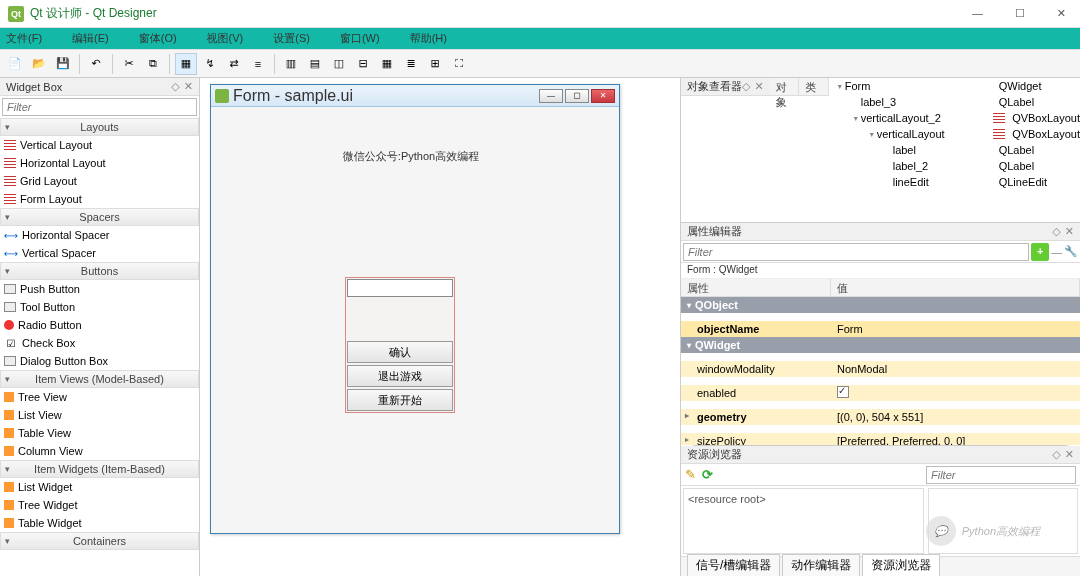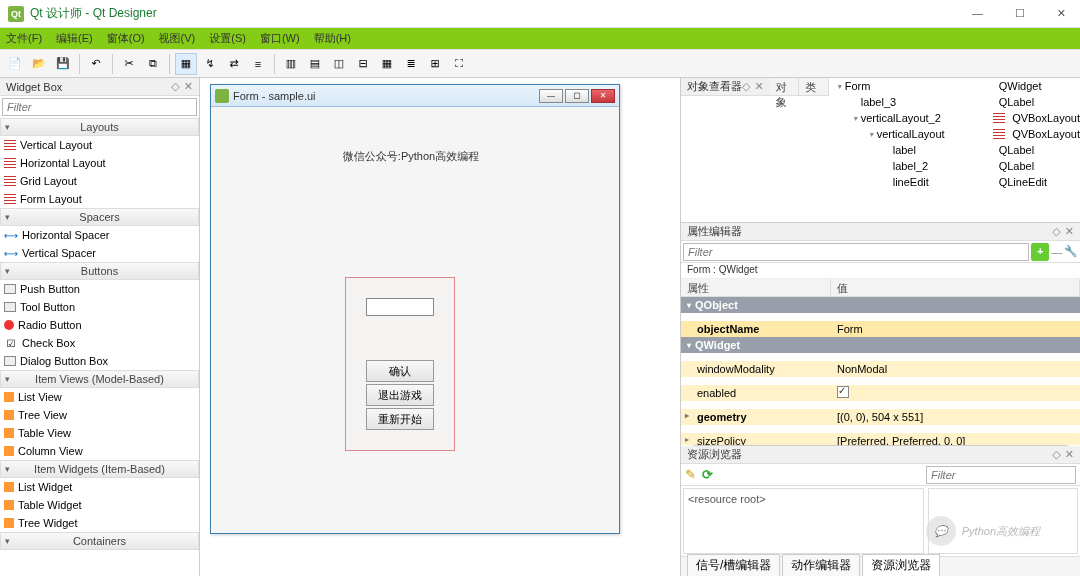--- a/index.html
+++ b/index.html
@@ -5,21 +5,21 @@
 * { box-sizing: border-box; margin: 0; padding: 0; font-family: "Microsoft YaHei", Tahoma, sans-serif; font-size: 11px; }
 body { background: #f0f0f0; width: 1080px; height: 576px; overflow: hidden; position: relative; }
 
 
 .titlebar { height: 28px; background: #fff; display: flex; align-items: center; padding: 0 8px; border-bottom: 1px solid #ddd; }
 .titlebar .app-icon { width: 16px; height: 16px; background: #7cb342; border-radius: 2px; margin-right: 6px; display: inline-flex; align-items: center; justify-content: center; color: #fff; font-size: 9px; font-weight: bold; }
 .titlebar .title { color: #197b30; font-size: 12px; }
 .titlebar .win-controls { margin-left: auto; display: flex; gap: 20px; color: #555; font-size: 14px; }
 .titlebar .win-controls span { cursor: default; padding: 2px 6px; }
 
-.menubar { height: 22px; background: #84cc16; display: flex; align-items: center; padding: 0 6px; gap: 14px; border-bottom: 1px solid #e0e0e0; }
+.menubar { height: 22px; background: #14b8a6; display: flex; align-items: center; padding: 0 6px; gap: 30px; border-bottom: 1px solid #e0e0e0; }
 .menubar span { color: #333; cursor: default; }
 
 .toolbar { height: 28px; background: #f5f5f5; display: flex; align-items: center; padding: 0 4px; gap: 2px; border-bottom: 1px solid #ccc; }
 .toolbar .tb-btn { width: 22px; height: 22px; display: inline-flex; align-items: center; justify-content: center; border: 1px solid transparent; }
 .toolbar .tb-btn.active { border: 1px solid #bcd; background: #def; }
 .toolbar .sep { width: 1px; height: 20px; background: #ccc; margin: 0 3px; }
 
 .main { display: flex; height: calc(576px - 28px - 22px - 28px); }
 
 
@@ -31,28 +31,28 @@
 .cat-header .disclosure { position: absolute; left: 4px; font-size: 9px; color: #666; }
 .wb-item { height: 18px; display: flex; align-items: center; padding-left: 4px; gap: 4px; cursor: default; }
 .wb-icon { width: 14px; height: 14px; display: inline-flex; align-items: center; justify-content: center; font-size: 10px; }
 .left-scroll { overflow-y: auto; flex: 1; }
 
 
 .center { flex: 1; background: #fff; position: relative; overflow: hidden; }
 .form-window { position: absolute; left: 10px; top: 6px; width: 410px; height: 450px; border: 1px solid #3c7fb1; background: #f0f0f0; box-shadow: 1px 1px 3px rgba(0,0,0,0.2); }
 .form-titlebar { height: 22px; background: linear-gradient(#eaf3fb,#d7e8f7); display: flex; align-items: center; padding: 0 4px; border-bottom: 1px solid #a0c0e0; }
 .form-titlebar .qt-icon { width: 14px; height: 14px; background: #7cb342; border-radius: 2px; margin-right: 4px; }
-.form-titlebar .form-title { color: #333; font-size: 11px; }
+.form-titlebar .form-title { color: #333; font-size: 16px; }
 .form-titlebar .form-ctrls { margin-left: auto; display: flex; gap: 2px; }
 .form-ctrl { width: 24px; height: 14px; border: 1px solid #888; font-size: 8px; display: inline-flex; align-items: center; justify-content: center; background: linear-gradient(#fefefe,#e0e0e0); }
 .form-ctrl.close { background: linear-gradient(#e9656a,#c8373c); color: #fff; border-color: #a03030; }
 .form-body { position: relative; height: calc(100% - 22px); background: repeating-linear-gradient(0deg,#f5f5f5 0,#f5f5f5 7px,transparent 7px,transparent 8px), repeating-linear-gradient(90deg,#f5f5f5 0,#f5f5f5 7px,transparent 7px,transparent 8px); background-color: #eee; }
 .form-body .dotgrid { position: absolute; inset: 0; background-image: radial-gradient(circle, #bbb 0.5px, transparent 0.5px); background-size: 8px 8px; }
 .form-label-top { position: absolute; top: 42px; left: 0; right: 8px; text-align: center; color: #333; font-size: 11px; }
-.layout-sel { position: absolute; left: 134px; top: 170px; width: 110px; border: 1px solid #d88; background: rgba(255,200,200,0.05); padding: 20px; }
+.layout-sel { position: absolute; left: 134px; top: 170px; width: 110px; border: 1px solid #d88; background: rgba(255,200,200,0.05); padding: 1px; }
 .layout-sel .inline-edit { height: 18px; border: 1px solid #888; background: #fff; margin-bottom: 44px; }
 .layout-sel .qbtn { height: 22px; border: 1px solid #999; background: linear-gradient(#f8f8f8,#e4e4e4); text-align: center; line-height: 20px; margin-top: 2px; font-size: 11px; }
 
 
 .right { width: 400px; display: flex; flex-direction: column; border-left: 1px solid #ccc; background: #fff; }
 .obj-inspector { flex: 0 0 145px; display: flex; flex-direction: row; border-bottom: 1px solid #ccc; }
 .obj-header-row { height: 18px; display: flex; background: #f3f3f3; border-bottom: 1px solid #ddd; }
 .obj-header-row div { flex: 1; padding: 2px 6px; border-right: 1px solid #ddd; color: #444; }
 .obj-tree { flex: 1; overflow: auto; }
 .obj-row { height: 16px; display: flex; align-items: center; }
@@ -205,46 +205,46 @@
           <span class="wb-icon">☑</span>
           <span>Check Box</span>
         </div>
         <div class="wb-item">
           <span class="wb-icon" style="border:1px solid #888;background:#eee;width:12px;height:10px"></span>
           <span>Dialog Button Box</span>
         </div>
         <div class="cat-header"><span class="disclosure">▾</span>Item Views (Model-Based)</div>
         <div class="wb-item">
           <span class="ic-orange wb-icon"></span>
+          <span>Tree View</span>
+        </div>
+        <div class="wb-item">
+          <span class="ic-orange wb-icon"></span>
           <span>List View</span>
         </div>
         <div class="wb-item">
           <span class="ic-orange wb-icon"></span>
-          <span>Tree View</span>
-        </div>
-        <div class="wb-item">
-          <span class="ic-orange wb-icon"></span>
           <span>Table View</span>
         </div>
         <div class="wb-item">
           <span class="ic-orange wb-icon"></span>
           <span>Column View</span>
         </div>
         <div class="cat-header"><span class="disclosure">▾</span>Item Widgets (Item-Based)</div>
         <div class="wb-item">
           <span class="ic-orange wb-icon"></span>
           <span>List Widget</span>
         </div>
         <div class="wb-item">
           <span class="ic-orange wb-icon"></span>
+          <span>Tree Widget</span>
+        </div>
+        <div class="wb-item">
+          <span class="ic-orange wb-icon"></span>
           <span>Table Widget</span>
-        </div>
-        <div class="wb-item">
-          <span class="ic-orange wb-icon"></span>
-          <span>Tree Widget</span>
         </div>
         <div class="cat-header"><span class="disclosure">▾</span>Containers</div>
       </div>
   </div>
 
   <div class="center">
     <div class="form-window">
       <div class="form-titlebar">
         <span class="qt-icon"></span>
         <span class="form-title">Form - sample.ui</span>

